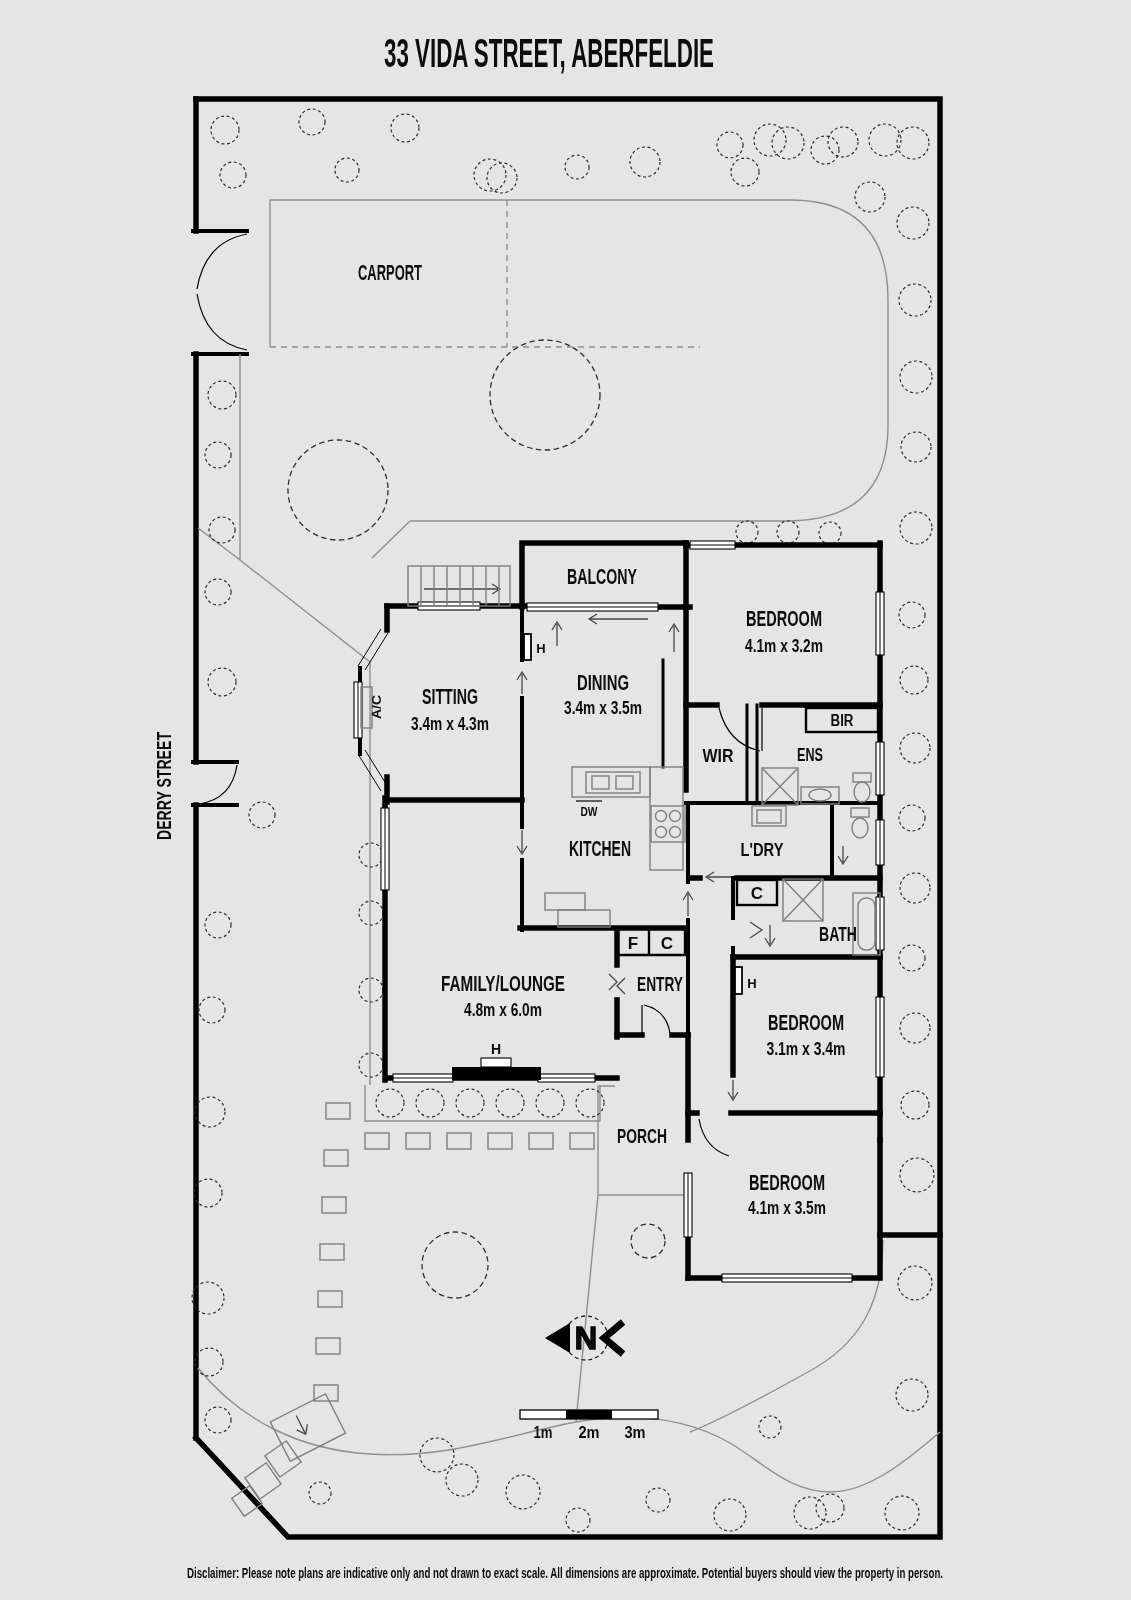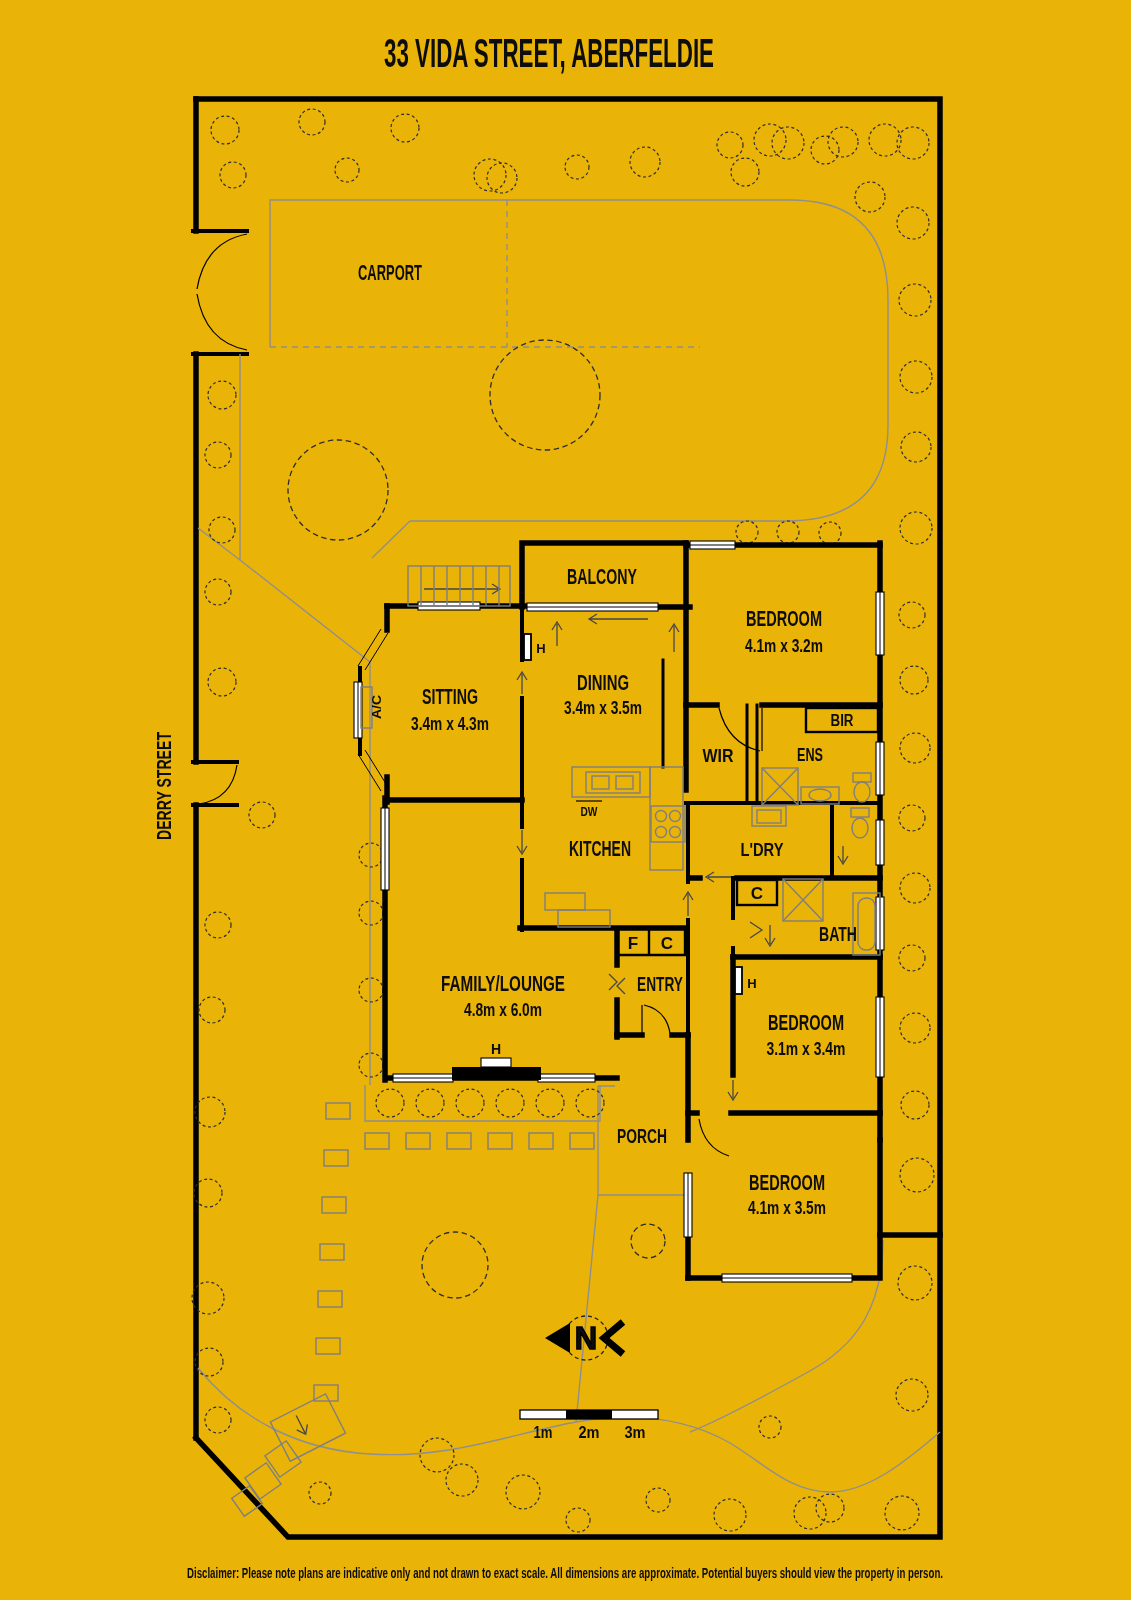--- a/index.html
+++ b/index.html
@@ -1,16 +1,16 @@
 <!DOCTYPE html>
 <html><head>
 <meta charset="utf-8">
 <style>
   html,body{margin:0;padding:0;background:#fff}
-  .canvas{position:relative;width:1131px;height:1600px;background:#eab308;overflow:hidden}
+  .canvas{position:relative;width:1131px;height:1600px;background:#e5e5e5;overflow:hidden}
   svg{position:absolute;left:0;top:0}
   text{font-family:"Liberation Sans",sans-serif;font-weight:bold;fill:#0d0d0d}
   .wall{stroke:#000;fill:none;stroke-width:5.5;stroke-linecap:square}
   .w4{stroke-width:4}
   .w3{stroke-width:3}
   .w2{stroke-width:2.4}
   .thin{stroke:#000;stroke-width:1.2;fill:none}
   .gray{stroke:#8f8f8f;stroke-width:1.4;fill:none}
   .dash{stroke-dasharray:6 5}
   .shrub{stroke:#2e2e2e;stroke-width:1.2;fill:none;stroke-dasharray:3 2.6}

